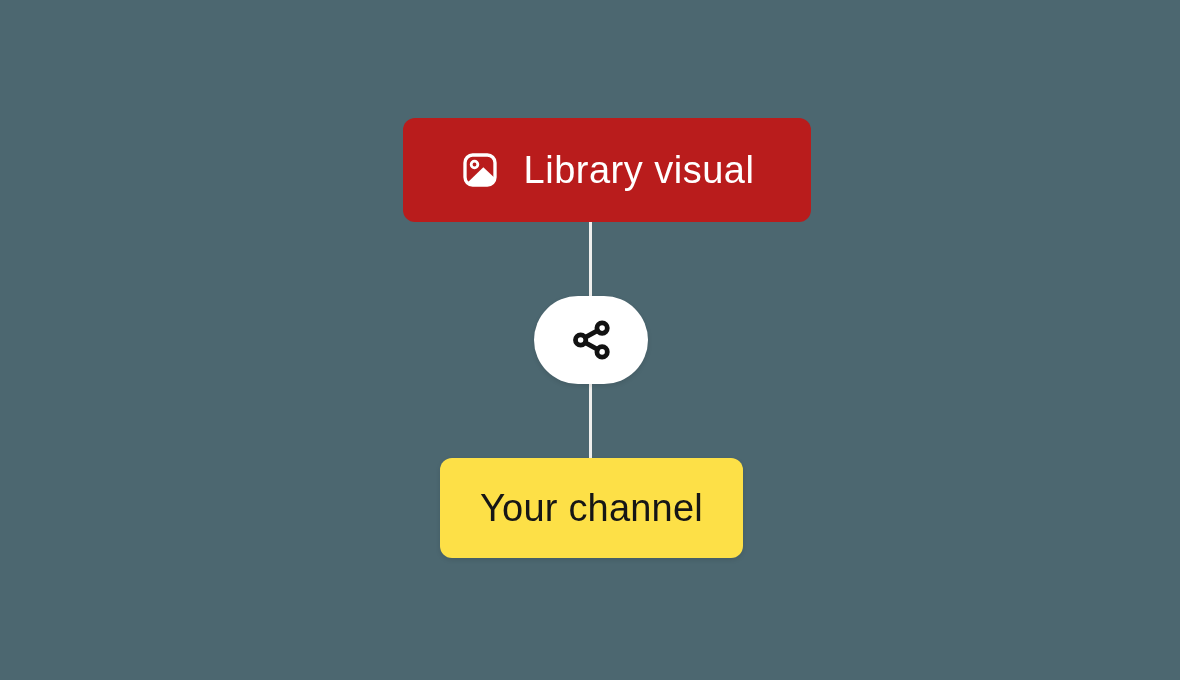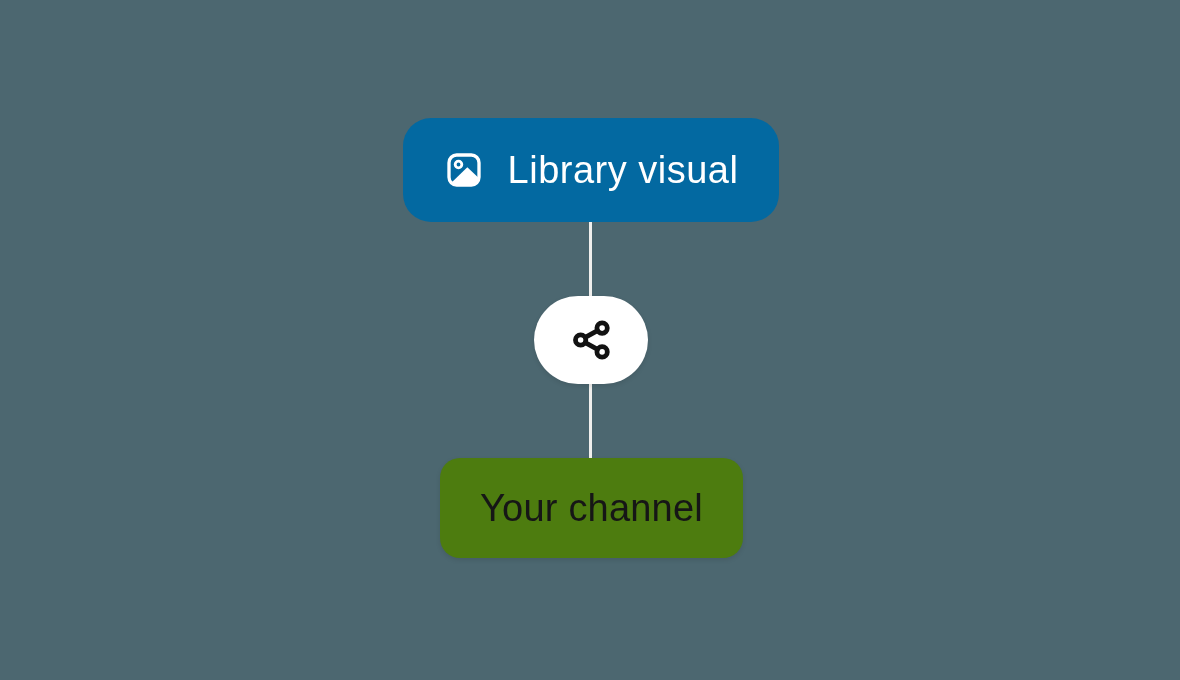--- a/index.html
+++ b/index.html
@@ -29,24 +29,24 @@
     position: absolute;
     display: flex;
     align-items: center;
     justify-content: center;
     z-index: 2;
     box-sizing: border-box;
   }
   .node-dark {
     left: 403px;
     top: 118px;
-    width: 376px;
+    width: 408px;
     height: 104px;
-    background: #0369a1;
-    border-radius: 28px;
+    background: #b91c1c;
+    border-radius: 12px;
     color: #ffffff;
     gap: 24px;
   }
   .node-dark .label {
     font-size: 38px;
     font-weight: 500;
     letter-spacing: 0.5px;
     white-space: nowrap;
   }
   .node-share {
@@ -56,22 +56,22 @@
     height: 88px;
     background: #ffffff;
     border-radius: 44px;
     box-shadow: 0 2px 5px rgba(0,0,0,0.10);
   }
   .node-channel {
     left: 440px;
     top: 458px;
     width: 303px;
     height: 100px;
-    background: #4d7c0f;
-    border-radius: 20px;
+    background: #fde047;
+    border-radius: 12px;
     color: #161616;
     box-shadow: 0 2px 5px rgba(0,0,0,0.10);
   }
   .node-channel .label {
     font-size: 38px;
     font-weight: 500;
     letter-spacing: 0.2px;
     white-space: nowrap;
   }
   .icon {

